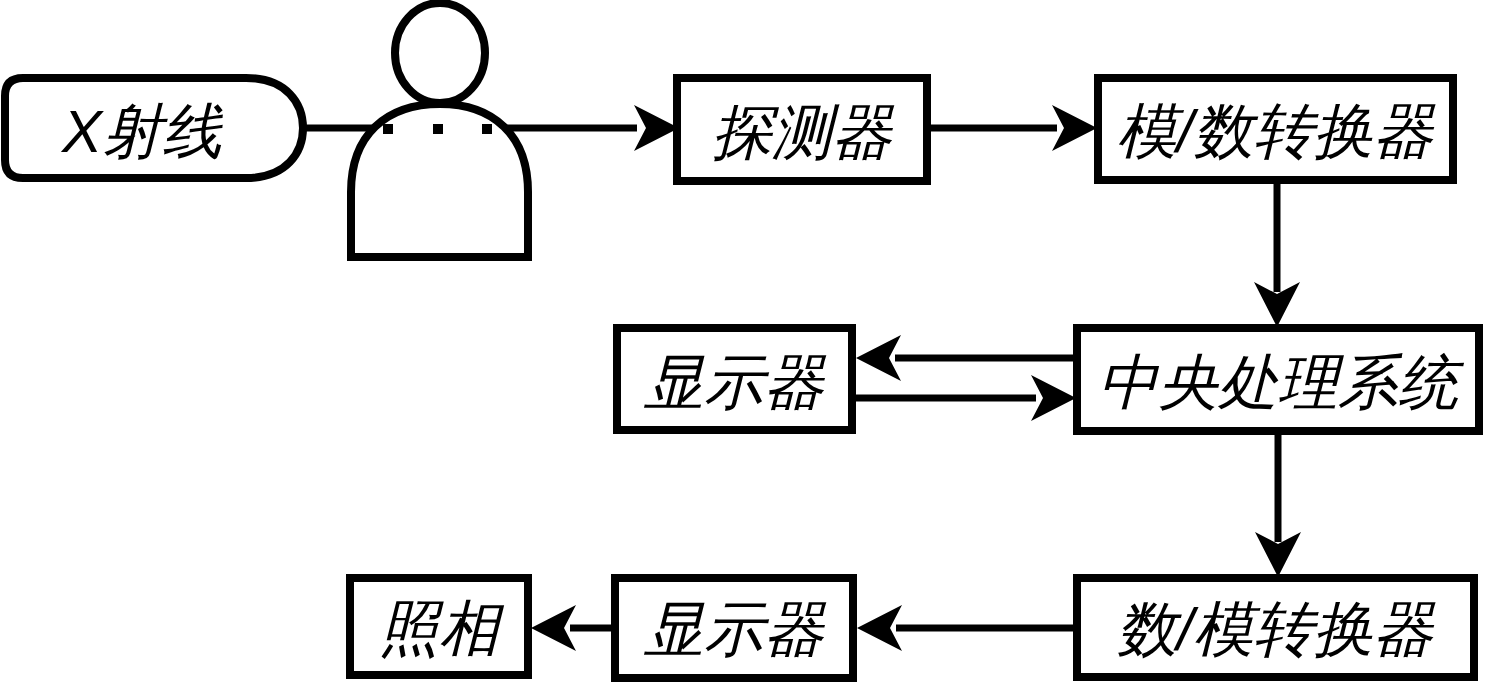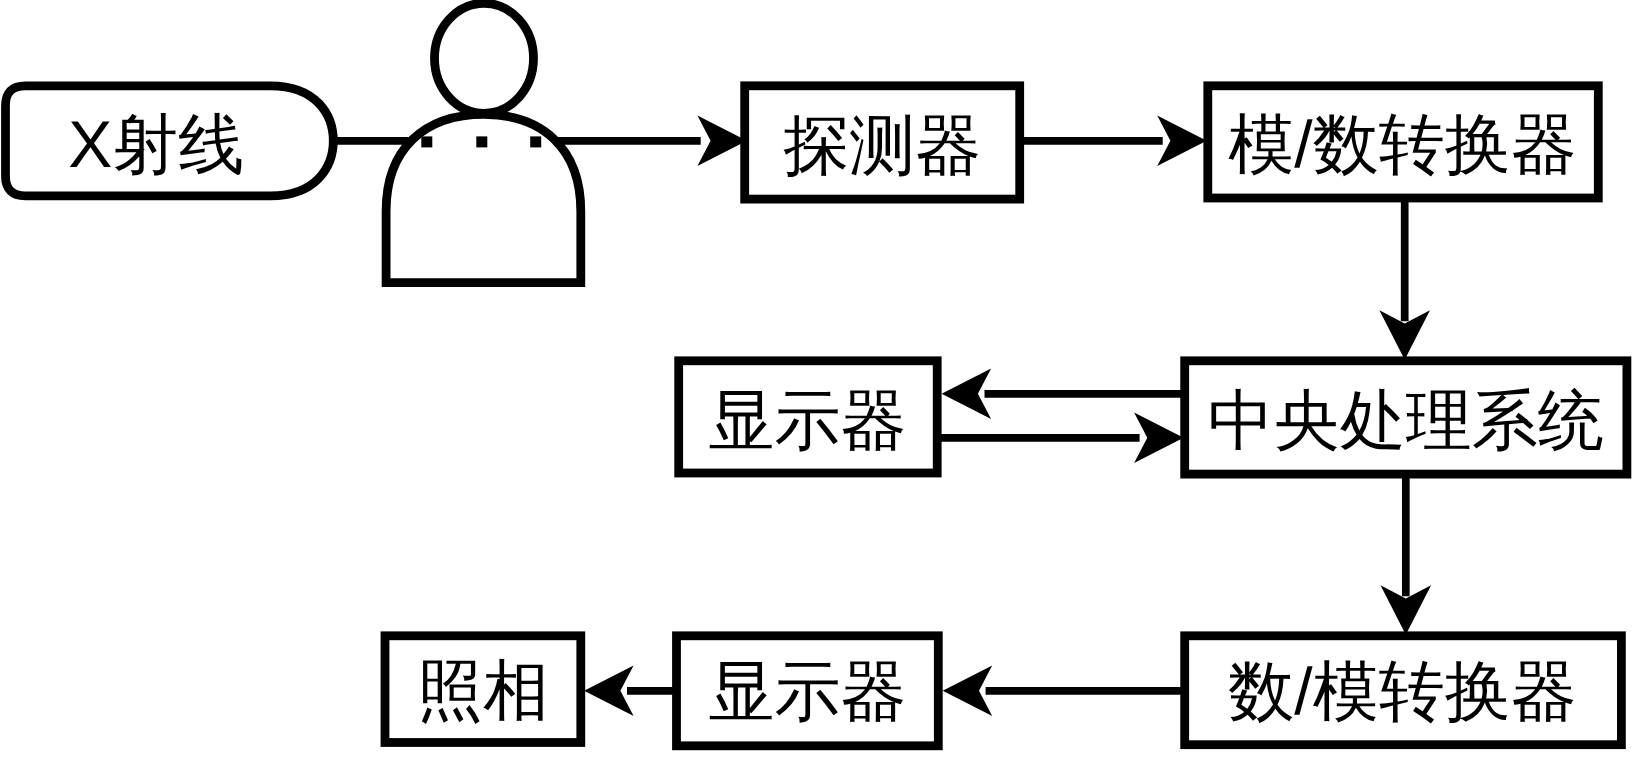--- a/index.html
+++ b/index.html
@@ -6,20 +6,21 @@
     margin: 0;
     padding: 0;
     background: #ffffff;
   }
   .stage {
     position: relative;
     width: 1485px;
     height: 691px;
     background: #ffffff;
     overflow: hidden;
+    font-style: italic;
   }
   svg {
     display: block;
   }
   .node-box {
     fill: #ffffff;
     stroke: #000000;
     stroke-width: 8;
   }
   .node-label {

